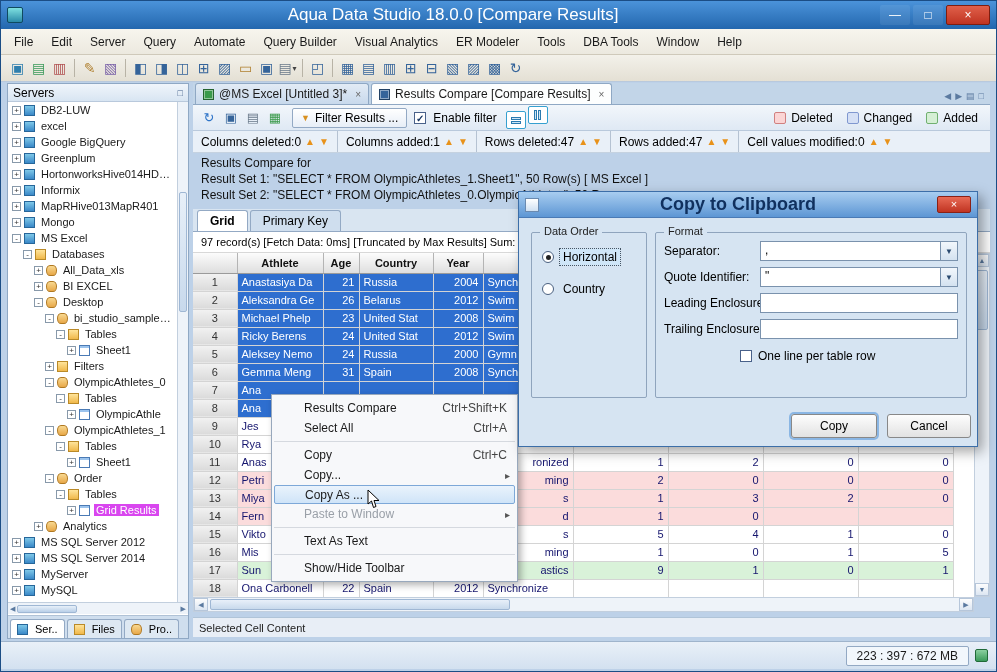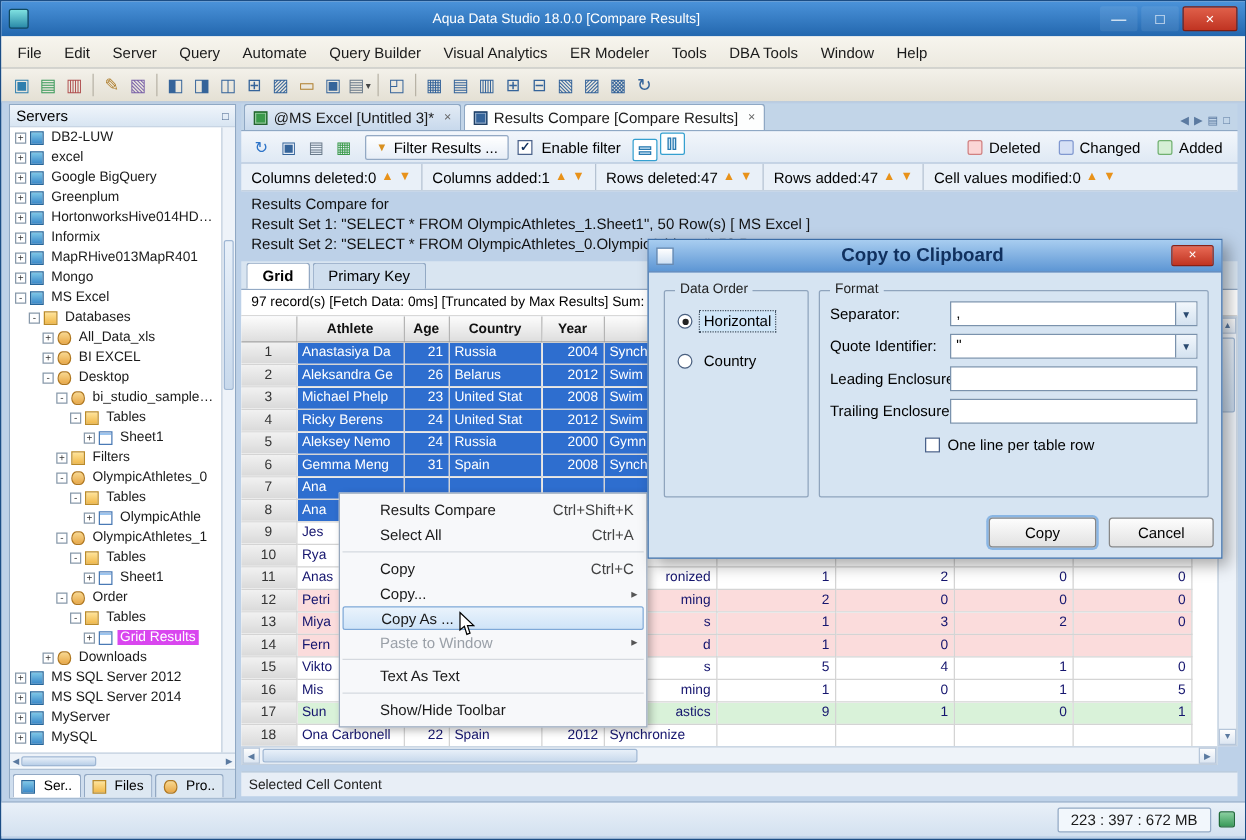--- a/index.html
+++ b/index.html
@@ -1,21 +1,21 @@
 <!DOCTYPE html>
 <html><head>
 <meta charset="utf-8">
 <style>
 *{box-sizing:border-box;margin:0;padding:0}
 html,body{width:997px;height:672px}
 body{position:relative;font-family:"Liberation Sans",sans-serif;font-size:12px;background:#bdd1e8;overflow:hidden;border:1px solid #1b4d85}
 
 #titlebar{position:absolute;left:0;top:0;width:100%;height:28px;background:linear-gradient(#4b93da,#2367ae);display:flex;align-items:center;color:#fff;padding:0 6px}
 #app-icon{width:16px;height:16px;background:linear-gradient(#7ee0e0,#2a8aa8);border:1px solid #0f4a60;border-radius:2px;margin-right:6px}
-#title-text{flex:1;text-align:center;font-size:11px}
+#title-text{flex:1;text-align:center;font-size:17px}
 .win-btn{width:30px;height:20px;display:flex;align-items:center;justify-content:center;margin-left:3px;color:#fff;font-size:12px;border-radius:2px;background:rgba(255,255,255,.08)}
 .win-btn.close{width:44px;background:linear-gradient(#e0604a,#c03422);border:1px solid #7e1d10}
 
 #menubar{position:absolute;left:0;top:28px;width:100%;height:26px;background:linear-gradient(#f7f5ee,#ece9df);display:flex;align-items:center;padding:0 4px;border-bottom:1px solid #cfc9ba}
 .menu-item{padding:3px 9px;border-radius:2px;color:#1a1a1a}
 #toolbar{position:absolute;left:0;top:54px;width:100%;height:27px;background:linear-gradient(#f3f1ea,#e4e0d4);display:flex;align-items:center;padding:0 6px;border-bottom:1px solid #b9c9dc}
 .tb-icon{width:21px;height:20px;display:flex;align-items:center;justify-content:center;font-size:14px;border-radius:2px}
 .tb-dd{font-size:8px;color:#444;margin-left:1px}
 .tb-sep{width:1px;height:18px;background:#b8b3a6;margin:0 4px}
 
@@ -99,21 +99,21 @@
 .ctx-item{height:20px;display:flex;align-items:center;padding:0 10px 0 32px;position:relative;color:#1a1a1a}
 .ctx-label{flex:1}
 .ctx-sc{color:#444;margin-left:18px}
 .ctx-sub{position:absolute;right:7px;color:#555;font-size:10px}
 .ctx-item.dis .ctx-label{color:#9aa0a8}
 .ctx-item.hl{background:linear-gradient(#eaf3fc,#cfe4f8);border:1px solid #7da8d8;border-radius:2px;margin:0 2px;height:19px;padding-left:30px}
 .ctx-sep{height:1px;background:#d5d9df;margin:3px 2px}
 
 #dlg{position:absolute;left:517px;top:190px;width:460px;height:256px;background:#d6e4f2;border:1px solid #3c6ea8;box-shadow:5px 5px 12px rgba(0,0,0,.35);z-index:60}
 #dlg-title{height:26px;background:linear-gradient(#a8cdf0,#5d96d4);display:flex;align-items:center;padding:0 6px;border-bottom:1px solid #4a7ab5}
-#dlg-title-text{flex:1;text-align:center;font-weight:bold;color:#10305e;font-size:15px}
+#dlg-title-text{flex:1;text-align:center;font-weight:bold;color:#10305e;font-size:18px}
 #dlg-ico{width:14px;height:14px;background:linear-gradient(#fff,#cfe0f2);border:1px solid #6a8ab0}
 #dlg-close{width:34px;height:17px;background:linear-gradient(#e86a55,#c03422);border:1px solid #8a2015;border-radius:2px;color:#fff;font-size:11px;line-height:15px;text-align:center}
 .grp{position:absolute;border:1px solid #8fa4bd;border-radius:2px}
 .grp-title{position:absolute;top:-8px;left:8px;background:#d6e4f2;padding:0 4px;font-size:11px;color:#222}
 #grp-order{left:12px;top:40px;width:116px;height:166px}
 #grp-format{left:136px;top:40px;width:312px;height:166px}
 .radio-row{display:flex;align-items:center;margin:16px 0 0 10px}
 .radio{width:12px;height:12px;border:1px solid #4a6080;border-radius:50%;background:#fff;display:flex;align-items:center;justify-content:center;margin-right:6px;flex:none}
 .dot{width:5px;height:5px;border-radius:50%;background:#222}
 .radio-label{font-size:12px;padding:1px 3px}
@@ -324,21 +324,21 @@
         <span class="tlabel">Tables</span>
       </div>
       <div class="tree-row" style="padding-left: 59px;">
         <span class="expander">+</span>
         <span class="ticon ic-table"></span>
         <span class="tlabel selected">Grid Results</span>
       </div>
       <div class="tree-row" style="padding-left: 26px;">
         <span class="expander">+</span>
         <span class="ticon ic-database"></span>
-        <span class="tlabel">Downloads</span>
+        <span class="tlabel">Analytics</span>
       </div>
       <div class="tree-row" style="padding-left: 4px;">
         <span class="expander">+</span>
         <span class="ticon ic-server"></span>
         <span class="tlabel">MS SQL Server 2012</span>
       </div>
       <div class="tree-row" style="padding-left: 4px;">
         <span class="expander">+</span>
         <span class="ticon ic-server"></span>
         <span class="tlabel">MS SQL Server 2014</span>

